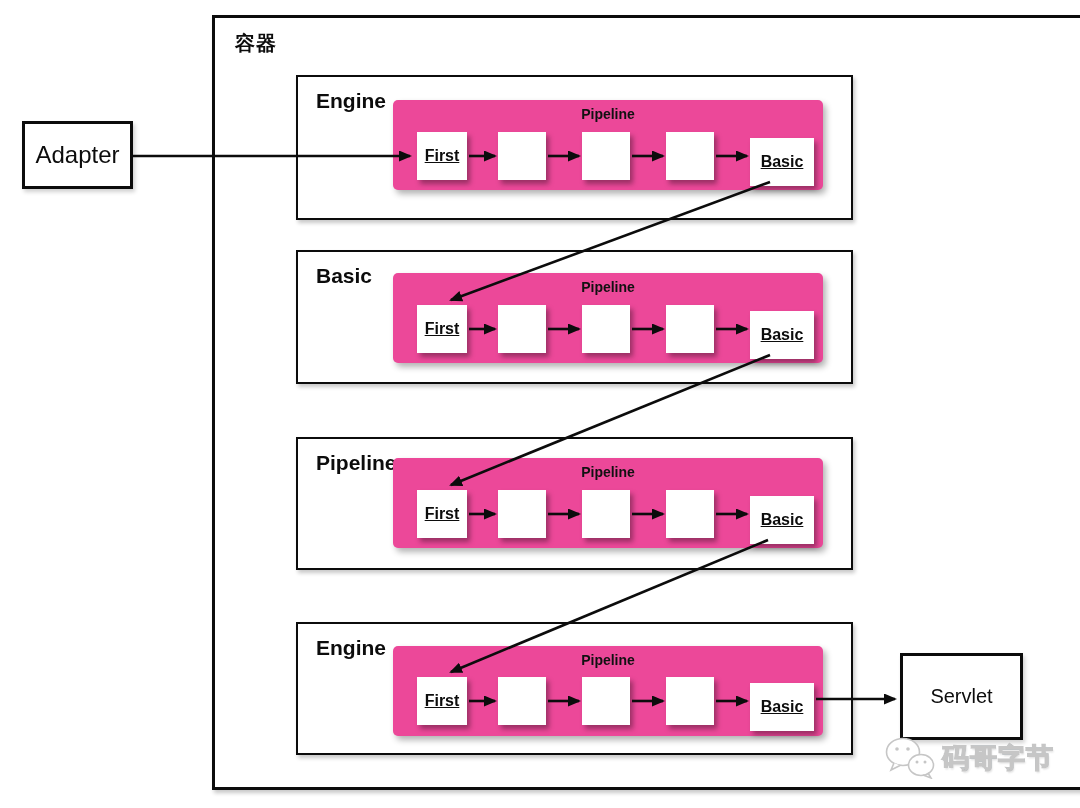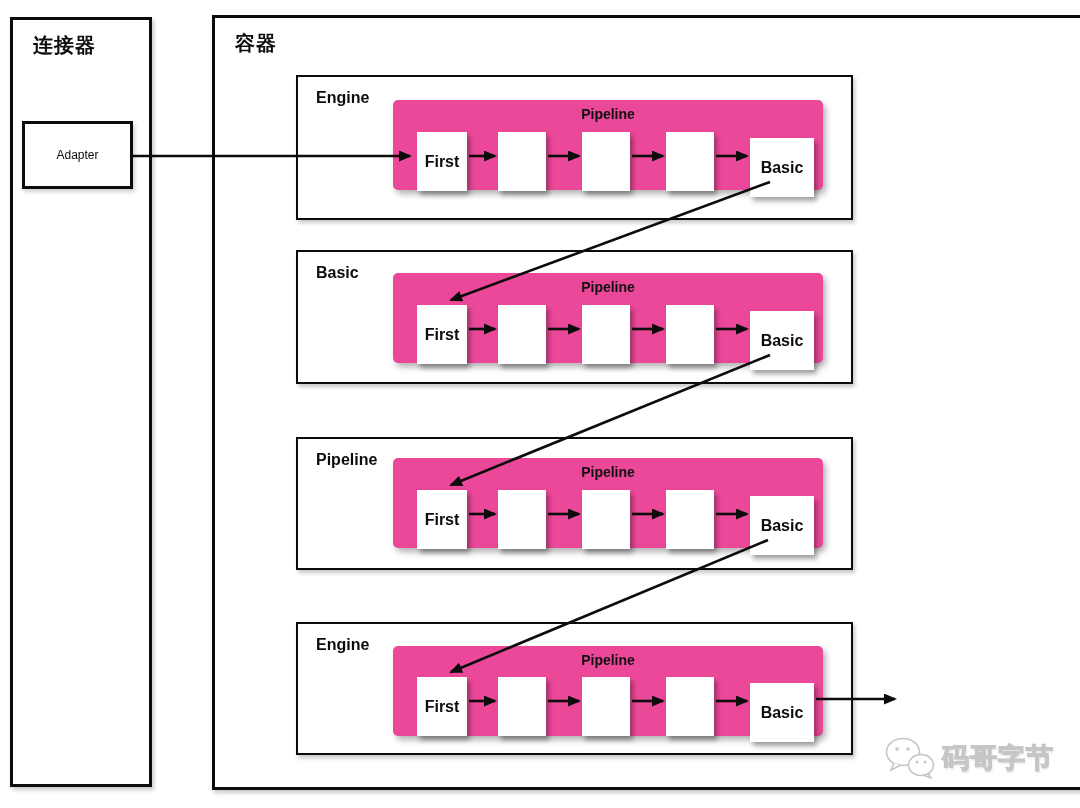--- a/index.html
+++ b/index.html
@@ -13,68 +13,65 @@
     box-sizing:border-box;
   }
   .outer-label{
     position:absolute;top:12px;left:20px;font-size:20px;font-weight:bold;letter-spacing:1px;
   }
   .section-box{
     position:absolute;left:296px;width:557px;border:2.5px solid #0c0c0c;background:#ffffff;
     box-shadow:2px 3px 4px rgba(0,0,0,0.22);box-sizing:border-box;
   }
   .section-label{
-    position:absolute;top:12px;left:18px;font-size:16px;font-weight:bold;
+    position:absolute;top:12px;left:18px;font-size:21px;font-weight:bold;
   }
   .pipeline{
     position:absolute;left:393px;width:430px;height:90px;background:#ec4899;border-radius:5px;
     box-shadow:3px 4px 6px rgba(0,0,0,0.30);
   }
   .pipeline-label{
     position:absolute;top:6px;left:0;width:100%;text-align:center;
     font-size:14px;font-weight:bold;color:#111;
   }
   .valve{
-    position:absolute;height:59px;background:#ffffff;
+    position:absolute;height:48px;background:#ffffff;
     box-shadow:3px 4px 5px rgba(0,0,0,0.35);
     display:flex;align-items:center;justify-content:center;
-    font-size:16px;font-weight:bold;color:#0c0c0c;
+    font-size:16px;font-weight:bold;color:#0c0c0c;text-decoration:underline;
   }
   .v-first{left:417px;width:50px;}
   .v-e1{left:498px;width:48px;}
   .v-e2{left:582px;width:48px;}
   .v-e3{left:666px;width:48px;}
   .v-basic{left:750px;width:64px;margin-top:6px;}
   .inner-node{
     position:absolute;border:3px solid #0c0c0c;background:#ffffff;box-sizing:border-box;
     display:flex;align-items:center;justify-content:center;
     box-shadow:2px 3px 4px rgba(0,0,0,0.18);
   }
-  #adapter-box{left:22px;top:121px;width:111px;height:68px;font-size:12px;}
+  #adapter-box{left:22px;top:121px;width:111px;height:68px;font-size:24px;}
   #servlet-box{left:900px;top:653px;width:123px;height:87px;font-size:20px;}
   #arrow-layer{position:absolute;left:0;top:0;width:1080px;height:808px;pointer-events:none;}
   #watermark{
     position:absolute;left:884px;top:735px;width:170px;height:45px;
     display:flex;align-items:center;gap:6px;pointer-events:none;
   }
   #watermark-text{
     font-size:27px;font-weight:bold;color:#0c4a6e;letter-spacing:1px;
     -webkit-text-stroke:1.2px #c6c6c6;
     text-shadow:1px 2px 2px rgba(0,0,0,0.12);
     white-space:nowrap;
   }
 </style>
 </head>
 <body>
 
 <div id="stage">
 
-  <div class="outline-box" style="left:10px;top:17px;width:142px;height:770px;">
-    <div class="outer-label">连接器</div>
-  </div>
 
   <div class="outline-box" style="left:212px;top:15px;width:929px;height:775px;">
     <div class="outer-label">容器</div>
   </div>
 
   <div class="inner-node" id="adapter-box">
     <span>Adapter</span>
   </div>
 
   <div class="section-box" style="top:75px;height:145px;">
@@ -158,20 +155,23 @@
   <div class="valve v-e2" style="top:677px;">
       <span></span>
     </div>
   <div class="valve v-e3" style="top:677px;">
       <span></span>
     </div>
   <div class="valve v-basic" style="top:677px;">
       <span>Basic</span>
     </div>
 
+  <div class="inner-node" id="servlet-box">
+    <span>Servlet</span>
+  </div>
 
   <svg id="arrow-layer" viewBox="0 0 1080 808" xmlns="http://www.w3.org/2000/svg">
     <defs>
       <marker id="ah" markerUnits="userSpaceOnUse" markerWidth="13" markerHeight="11" refX="11" refY="5.5" orient="auto">
         <path d="M0,0 L13,5.5 L0,11 z" fill="#0c0c0c"></path>
       </marker>
     </defs>
     <g stroke="#0c0c0c" stroke-width="2.6" fill="none">
 
       <line x1="133" y1="156" x2="410" y2="156" marker-end="url(#ah)"></line>

